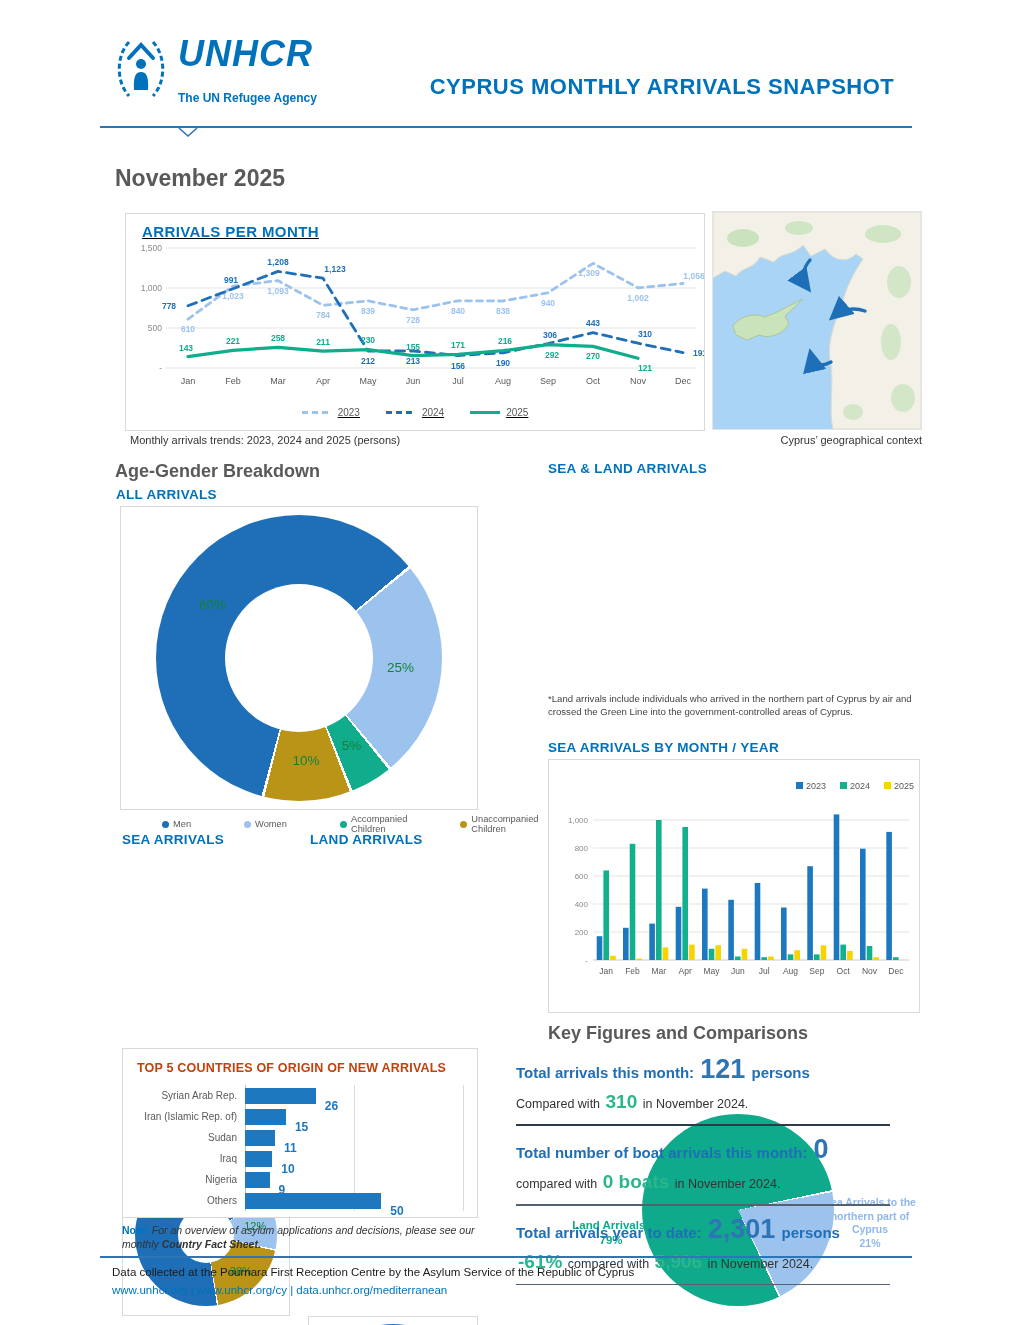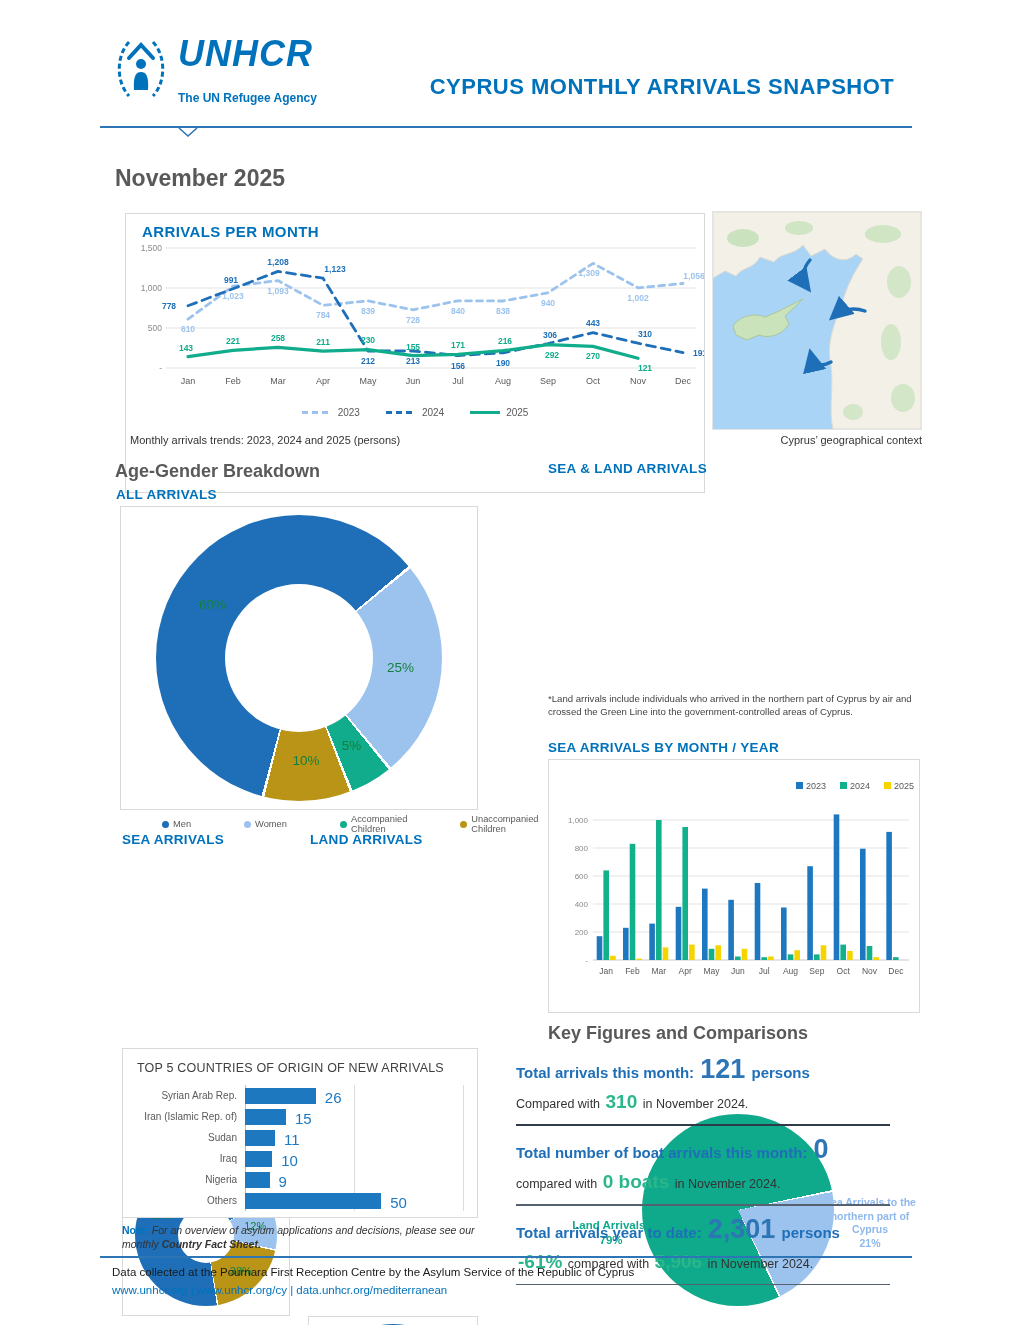--- a/index.html
+++ b/index.html
@@ -9,21 +9,21 @@
   
   .logo-wrap{left:112px;top:36px;display:flex;gap:8px;align-items:flex-start;}
   .logo-text .brand{font-size:36px;font-weight:bold;color:#0072BC;letter-spacing:1px;line-height:1;font-style:italic;}
   .logo-text .tagline{font-size:12px;font-weight:bold;color:#0072BC;margin-top:19px;}
   .doc-title{right:102px;top:74px;width:520px;text-align:center;font-size:22px;font-weight:bold;color:#0072BC;letter-spacing:.5px;}
   .top-divider{left:100px;top:126px;width:812px;height:2px;background:#2E75B6;}
   .divider-notch{left:78px;top:1px;}
   .report-month{left:115px;top:165px;font-size:23px;font-weight:bold;color:#595959;}
   
   .panel{border:1px solid #d9d9d9;background:#fff;box-sizing:border-box;}
-  .chart-panel{left:125px;top:213px;width:580px;height:280px;}
+  .chart-panel{left:125px;top:213px;width:580px;height:218px;text-decoration:underline;}
   .chart-title{margin:9px 0 0 16px;font-size:15px;font-weight:bold;color:#0072BC;letter-spacing:.4px;}
   .chart-caption{left:130px;top:434px;font-size:11px;color:#333;}
   .legend-row{display:flex;justify-content:center;gap:26px;margin-top:1px;}
   .legend-item{display:flex;align-items:center;gap:6px;font-size:10px;color:#595959;}
   .legend-swatch{width:30px;height:3px;}
   
   .map-panel{left:712px;top:211px;width:210px;height:219px;border:1px solid #e4e4e4;box-sizing:border-box;overflow:hidden;}
   .map-caption{left:712px;top:434px;width:210px;text-align:right;font-size:11px;color:#333;}
   
   .ag-heading{left:115px;top:461px;font-size:18px;font-weight:bold;color:#595959;}
@@ -36,27 +36,27 @@
   .donut-label{position:absolute;transform:translate(-50%,-50%);color:#15803d;font-weight:normal;}
   .ag-legend{left:118px;top:814px;width:362px;display:flex;gap:9px;justify-content:space-between;}
   .ag-legend .legend-item{gap:4px;font-size:9.3px;padding-left:44px;}
   .dot{width:7px;height:7px;border-radius:50%;flex:0 0 auto;}
   .sea-label{left:122px;top:832px;}
   .land-label{left:310px;top:832px;}
   .sea-panel{left:122px;top:850px;width:168px;height:162px;}
   .land-panel{left:308px;top:850px;width:170px;height:162px;}
   
   .top5-panel{left:122px;top:1048px;width:356px;height:170px;padding:12px 14px;}
-  .top5-title{font-size:12.5px;font-weight:normal;color:#404040;margin-bottom:10px;letter-spacing:.2px;}
+  .top5-title{font-size:12.5px;font-weight:bold;color:#c2410c;margin-bottom:10px;letter-spacing:.2px;}
   .top5-grid{position:relative;}
   .top5-row{display:flex;align-items:center;height:21px;}
   .top5-cat{width:100px;text-align:right;padding-right:8px;font-size:10px;color:#595959;flex:0 0 auto;}
   .top5-track{position:relative;width:218px;height:16px;}
   .top5-bar{position:absolute;left:0;top:0;height:16px;background:#1E78C0;}
-  .top5-val{position:absolute;top:1px;font-size:15px;font-weight:normal;color:#1E78C0;}
+  .top5-val{position:absolute;top:11px;font-size:12px;font-weight:bold;color:#1E78C0;}
   .vline{position:absolute;top:0;bottom:0;width:1px;background:#dcdcdc;}
   .note{left:122px;top:1224px;width:366px;font-size:10.5px;color:#333;font-style:italic;line-height:1.3;}
   .note b.note-lbl{color:#0072BC;font-style:normal;}
   
   .sealand-label{left:548px;top:461px;}
   .pie-area{left:548px;top:478px;width:372px;height:212px;}
   .pie-left-label{position:absolute;left:8px;top:112px;width:110px;text-align:center;color:#0FA98B;font-weight:bold;font-size:11.5px;line-height:1.3;}
   .pie-right-label{position:absolute;right:0px;top:90px;width:100px;text-align:center;color:#8FB8EC;font-weight:bold;font-size:10.5px;line-height:1.3;}
   .pie-footnote{left:548px;top:692px;width:374px;font-size:9.6px;color:#444;line-height:1.4;}
   .sbm-label{left:548px;top:740px;}

